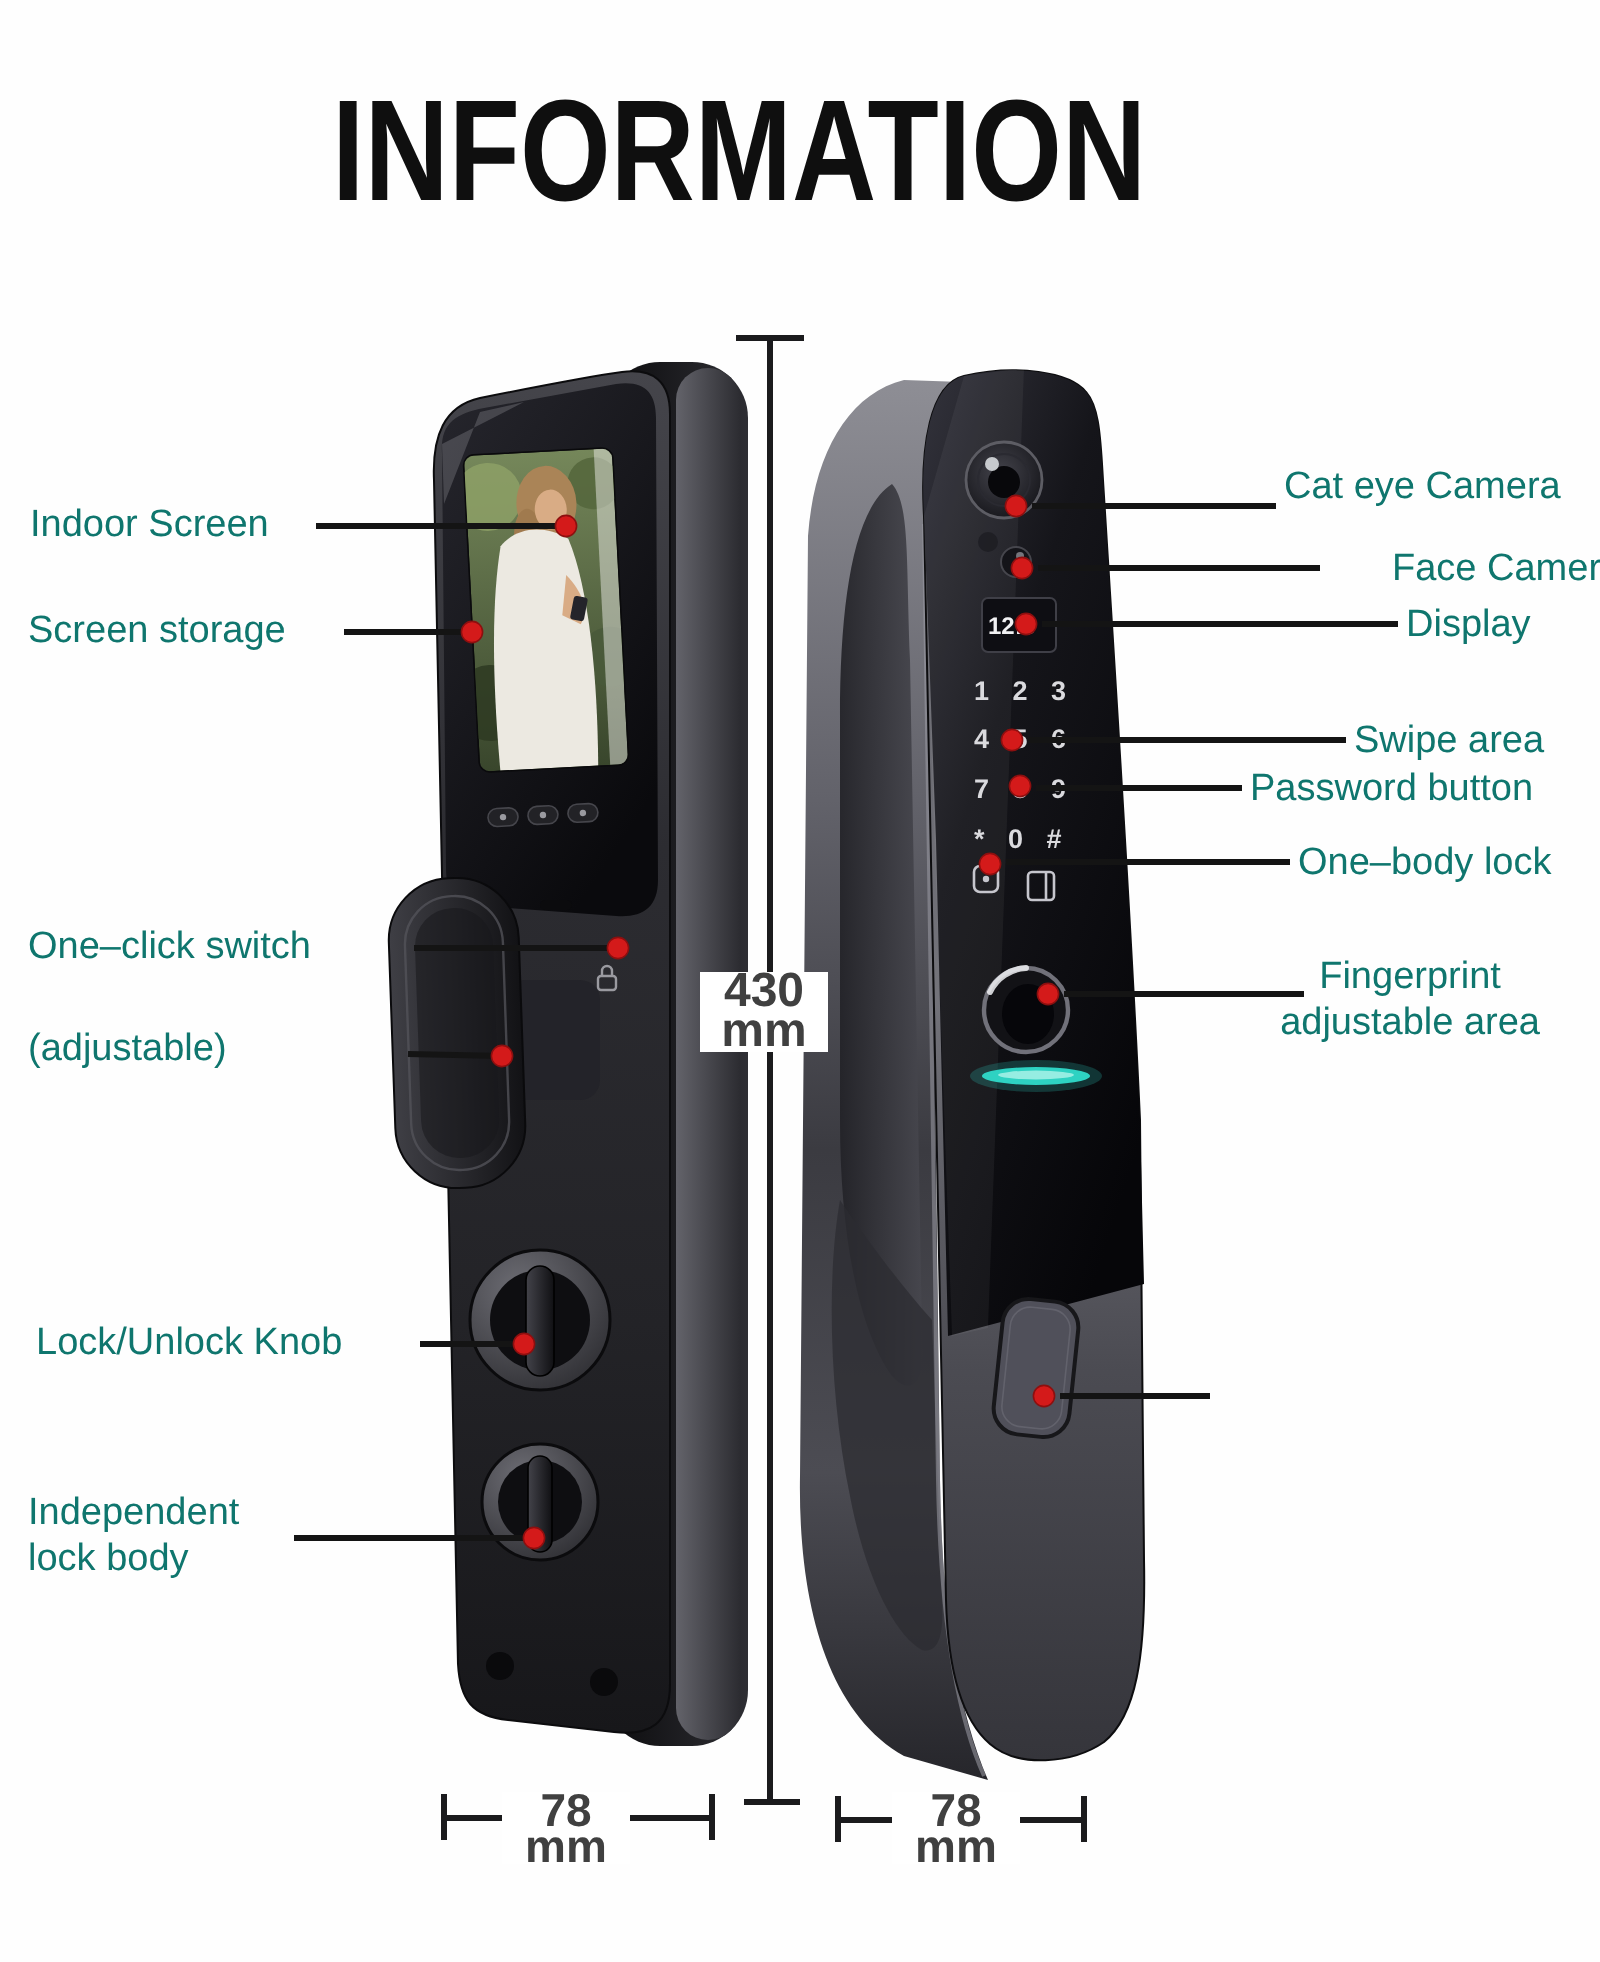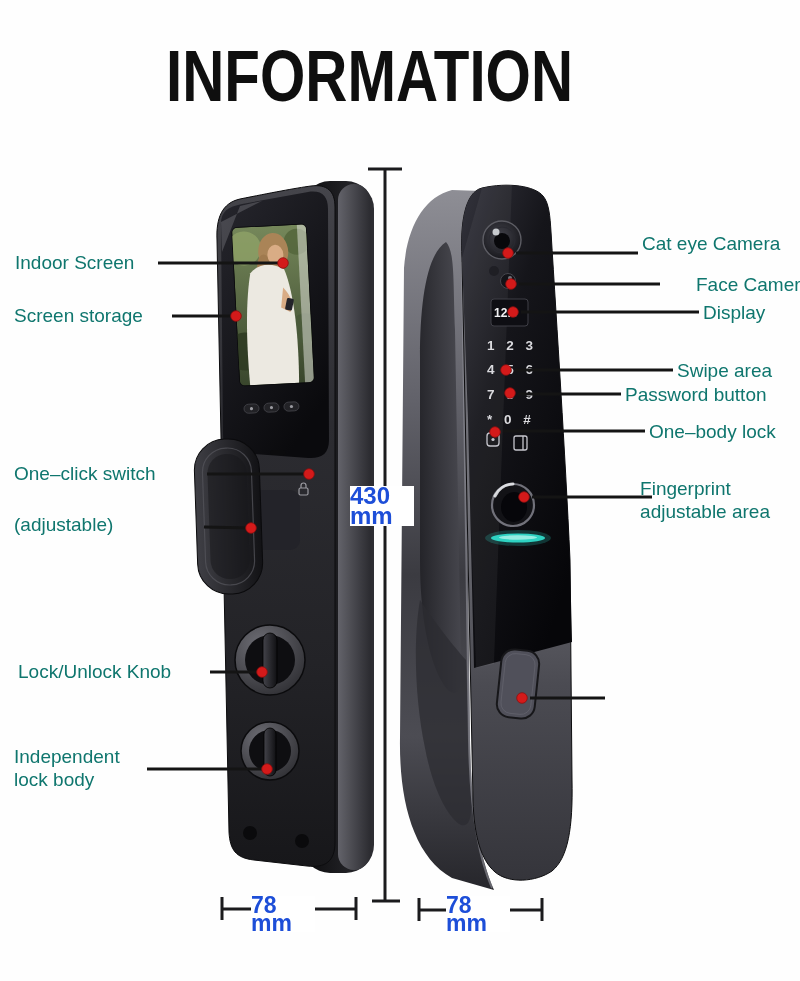--- a/index.html
+++ b/index.html
@@ -11,24 +11,24 @@
   #title {
     position:absolute; left:166px; top:40px; z-index:2;
     font-size:72px; line-height:72px; font-weight:700; color:#0f0f0f;
     transform:scaleX(.81); transform-origin:left top; white-space:nowrap;
   }
   .lbl {
     position:absolute; z-index:2; font-weight:400; font-size:19px;
     line-height:23px; color:#0f766e; white-space:nowrap;
   }
   .lbl .ln { display:block; }
-  .lbl.ralign { text-align:left; }
+  .lbl.ralign { text-align:center; }
   .dim {
-    position:absolute; z-index:3; font-weight:700; color:#1d4ed8;
-    background:#ffffff;
+    position:absolute; z-index:3; font-weight:700; color:#404040;
+    text-align:center; background:#ffffff;
   }
   .dim .v, .dim .u { display:block; }
   .dim.h .v, .dim.h .u { font-size:24px; line-height:20px; }
   .dim.w .v, .dim.w .u { font-size:23px; line-height:18px; }
 </style>
 </head>
 <body>
 
 <div class="stage">
 

